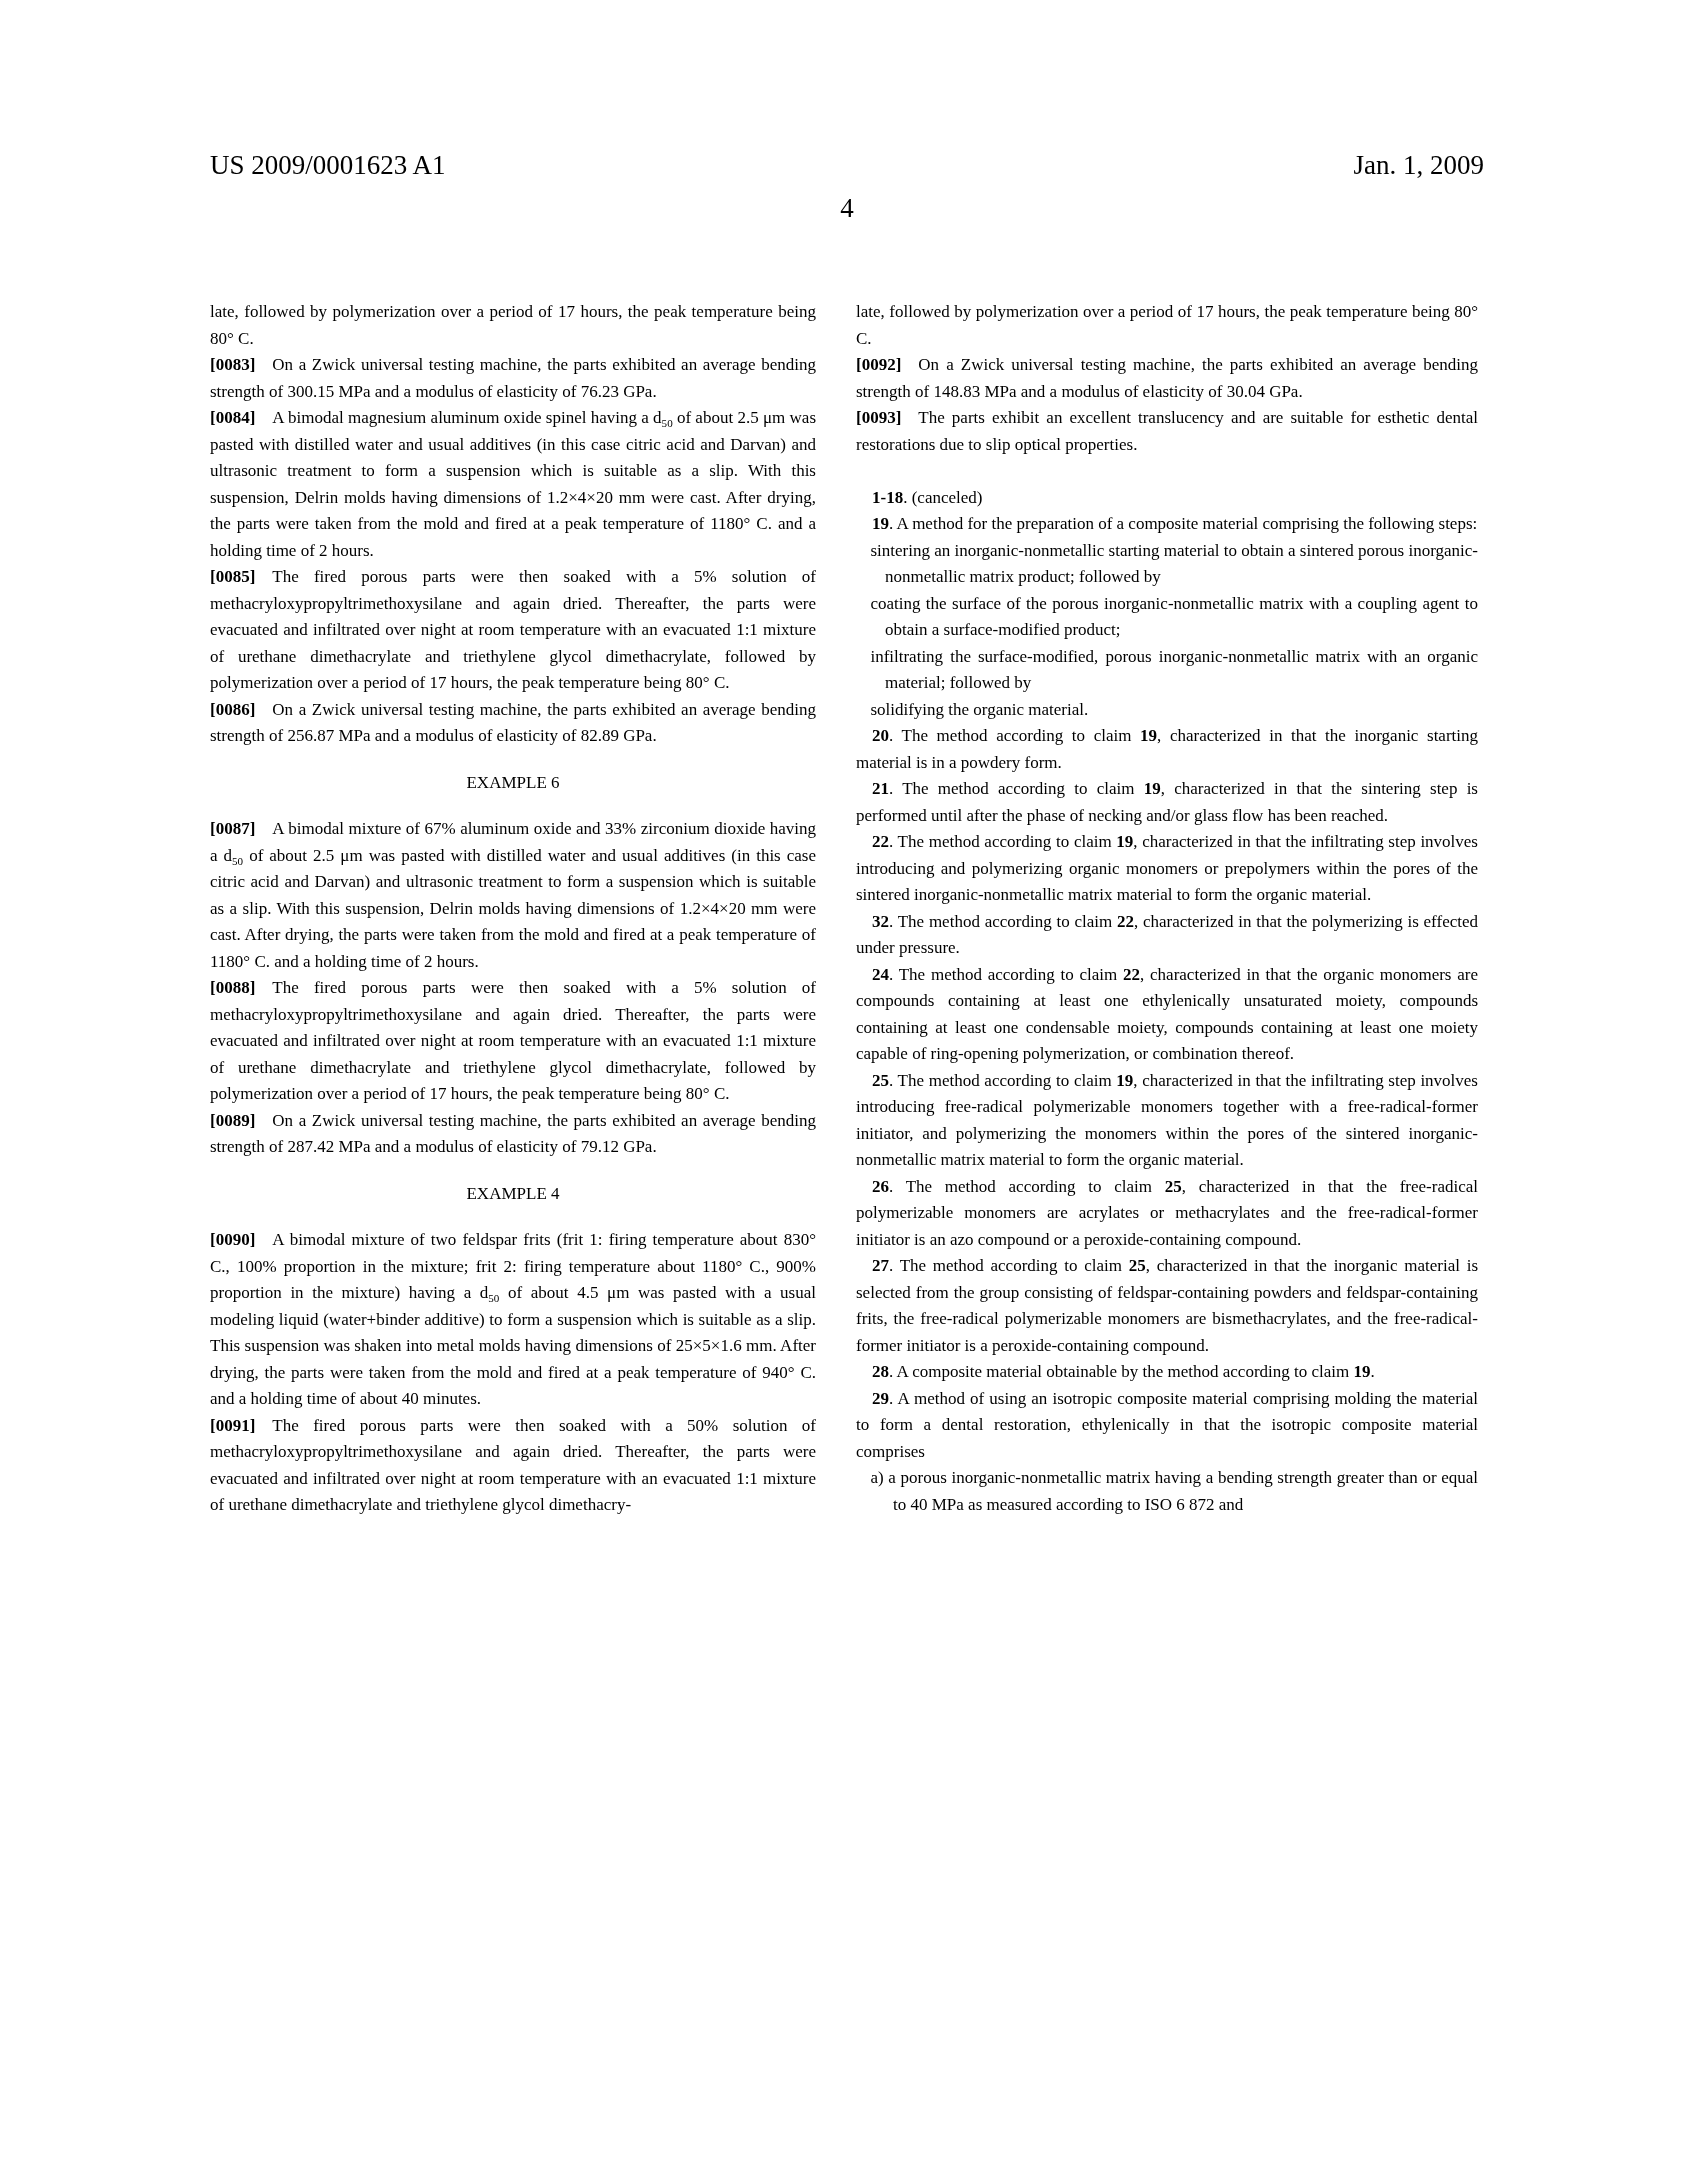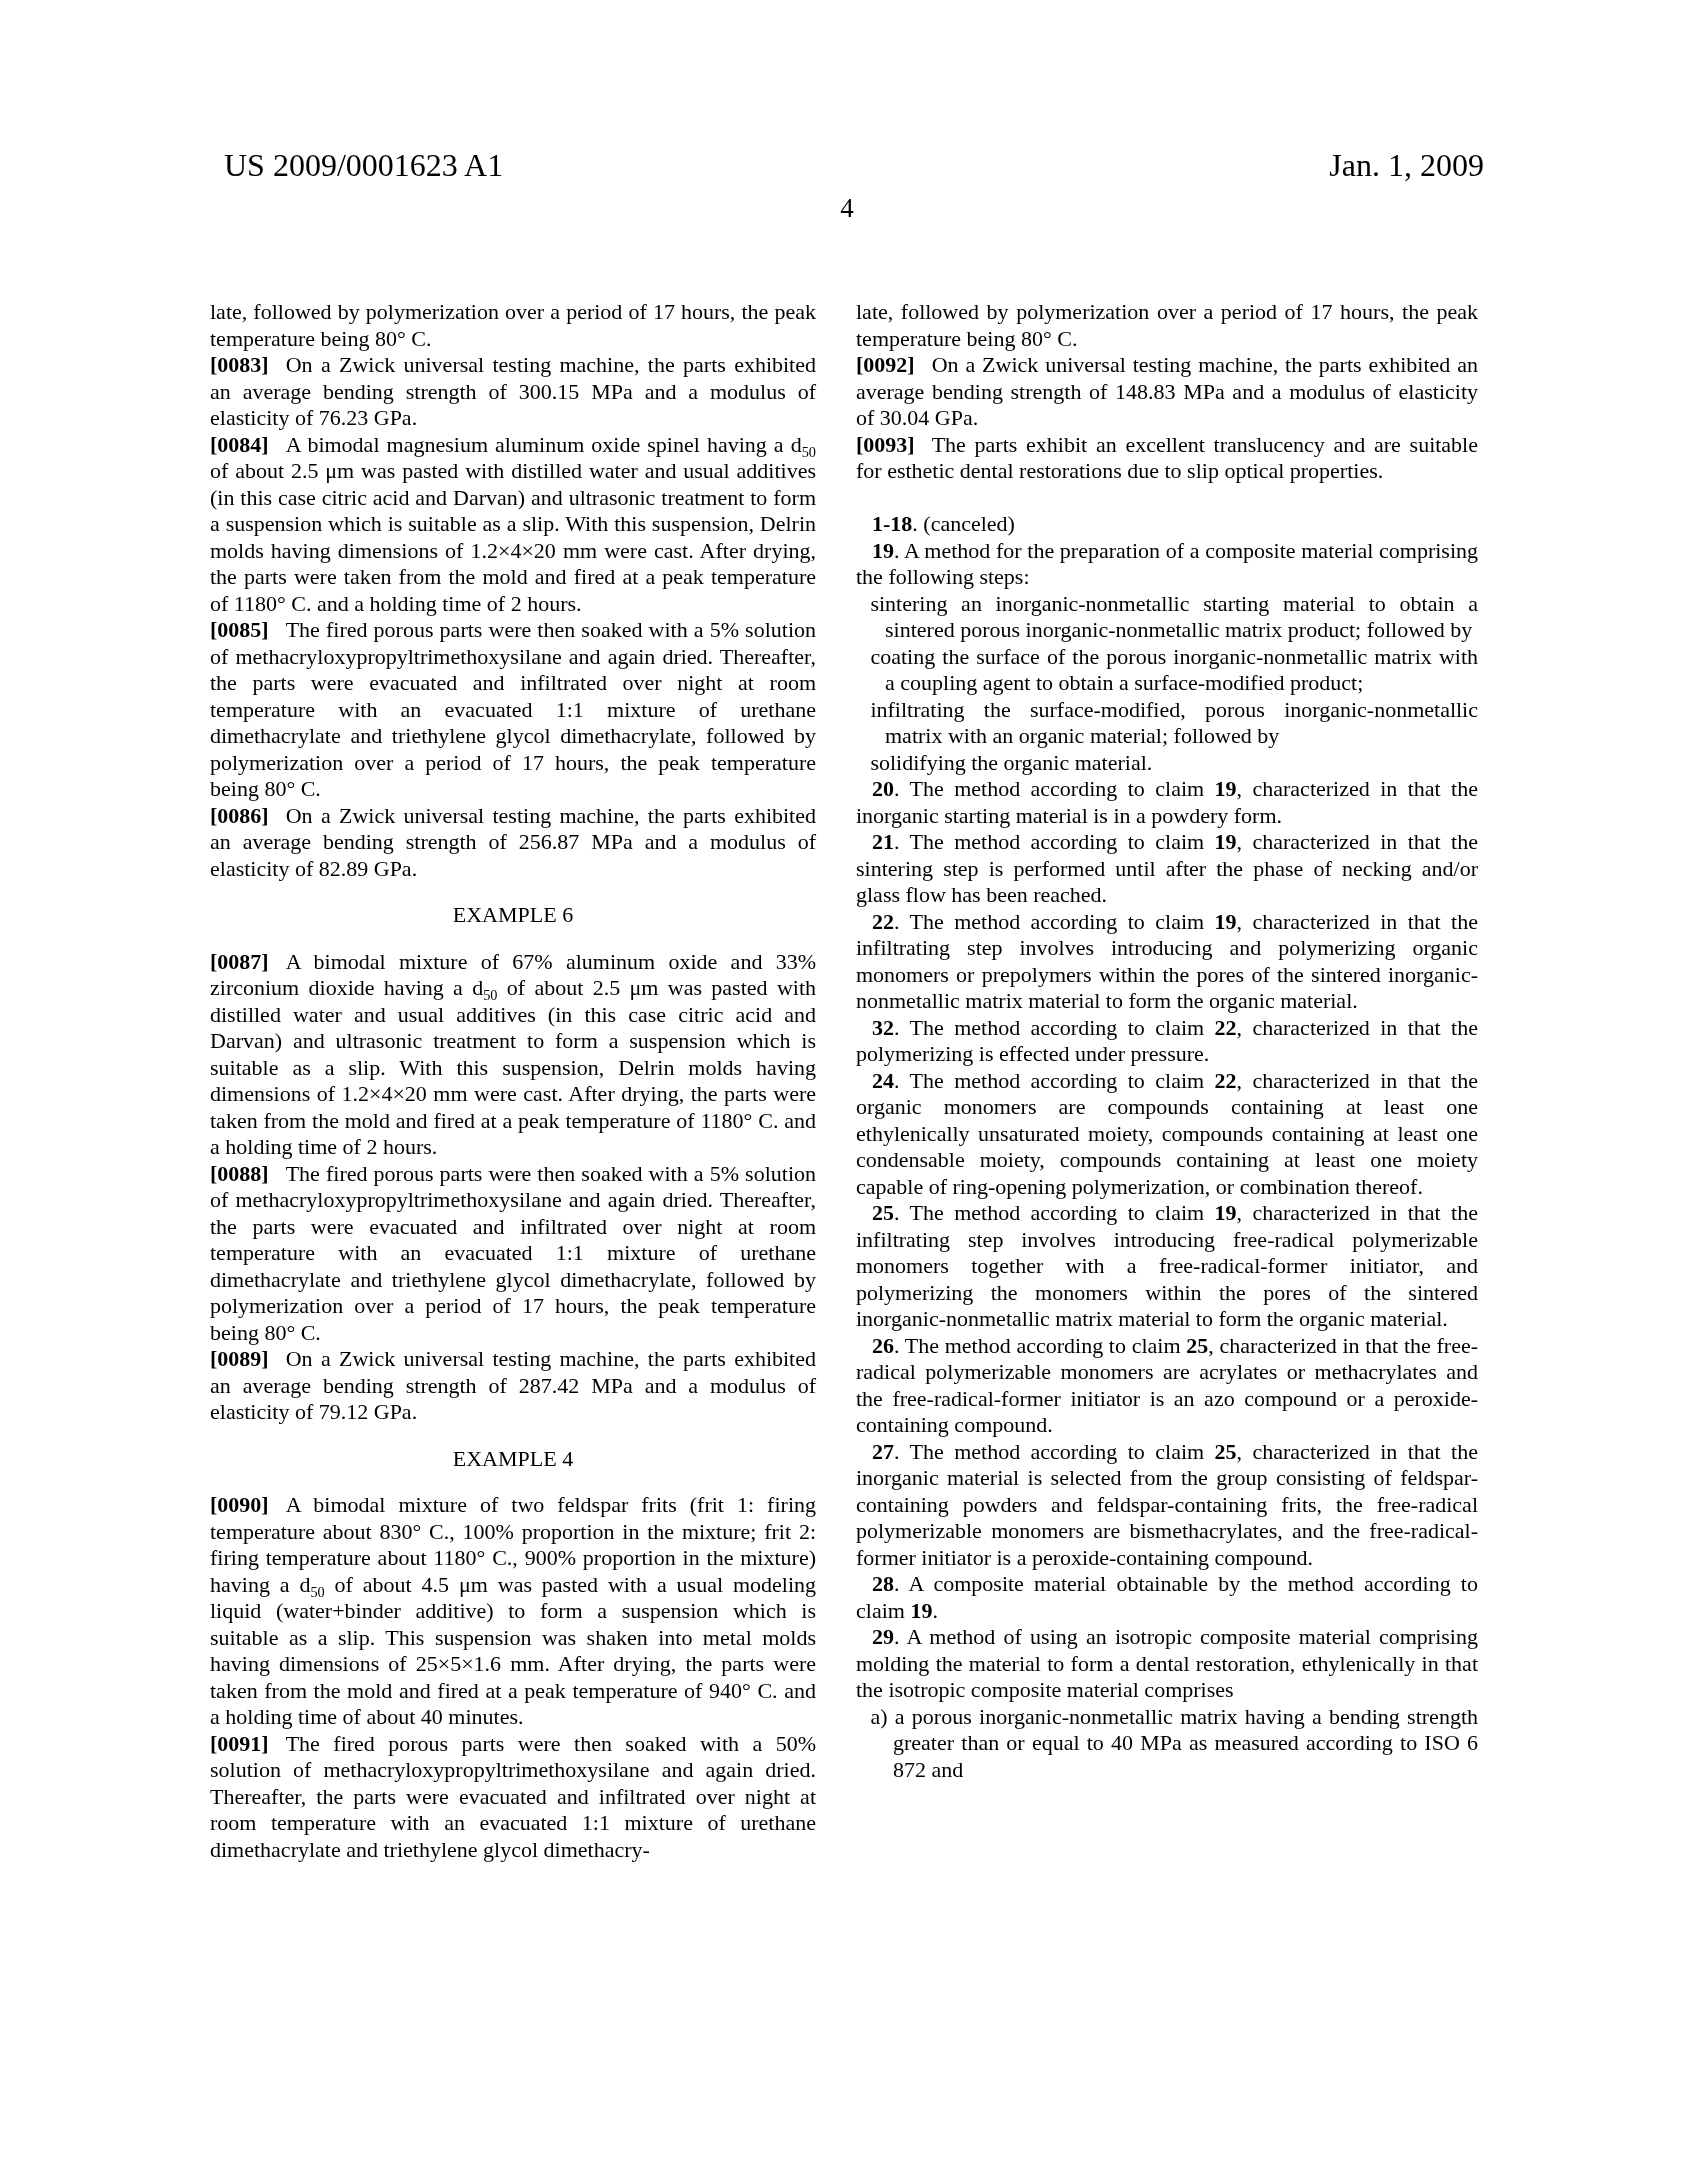--- a/index.html
+++ b/index.html
@@ -7,41 +7,41 @@
     position: relative;
     width: 1694px;
     height: 2183px;
     background: #ffffff;
     font-family: "Liberation Serif", "DejaVu Serif", serif;
     color: #000000;
     overflow: hidden;
   }
   .header {
     position: absolute;
-    left: 224px;
+    left: 210px;
     right: 210px;
     top: 150px;
     display: flex;
     justify-content: space-between;
-    font-size: 32px;
+    font-size: 27px;
     line-height: 30px;
   }
   .pageno {
     position: absolute;
     left: 0;
     width: 100%;
     top: 193px;
     text-align: center;
     font-size: 27px;
     line-height: 30px;
   }
   .col {
     position: absolute;
     top: 299px;
-    font-size: 22px;
+    font-size: 17px;
     line-height: 26.5px;
     text-align: justify;
   }
   .col-left  { left: 210px;  width: 606px; }
   .col-right { left: 856px; width: 622px; }
   p { margin: 0; }
   .b { font-weight: bold; margin-top: 48px; }
   .tag { font-weight: bold; margin-right: 17px; }
   .example {
     text-align: center;

